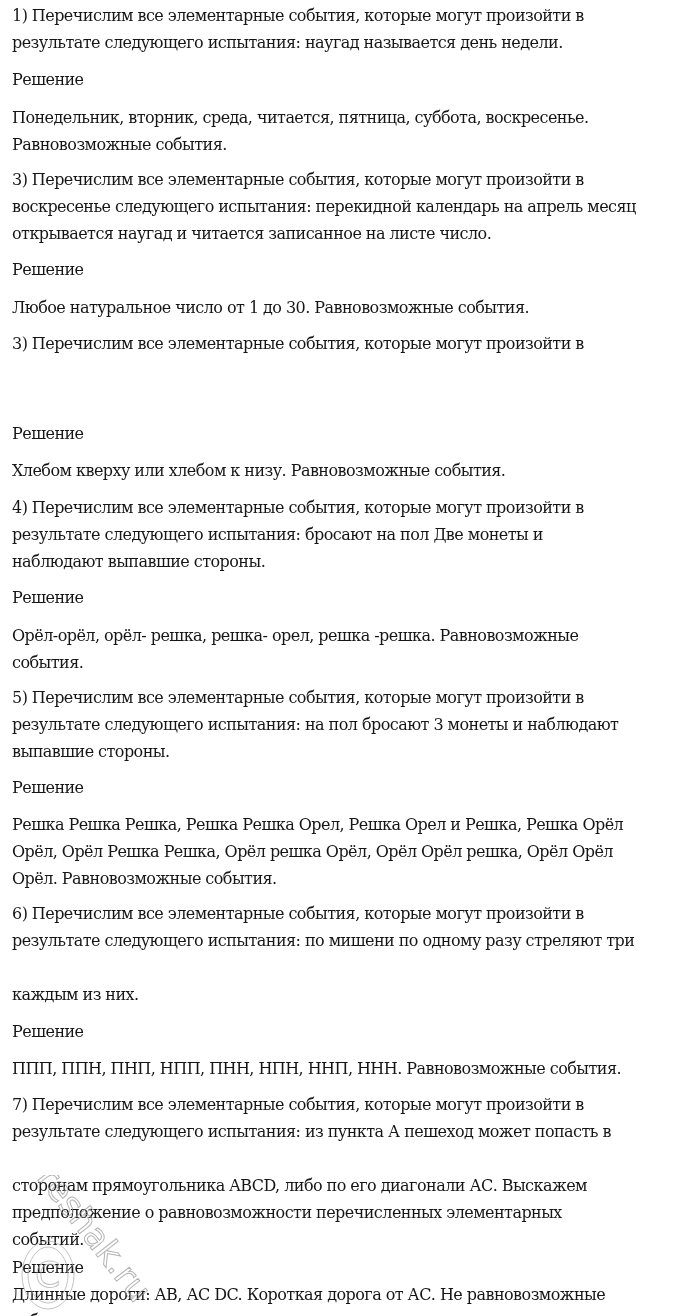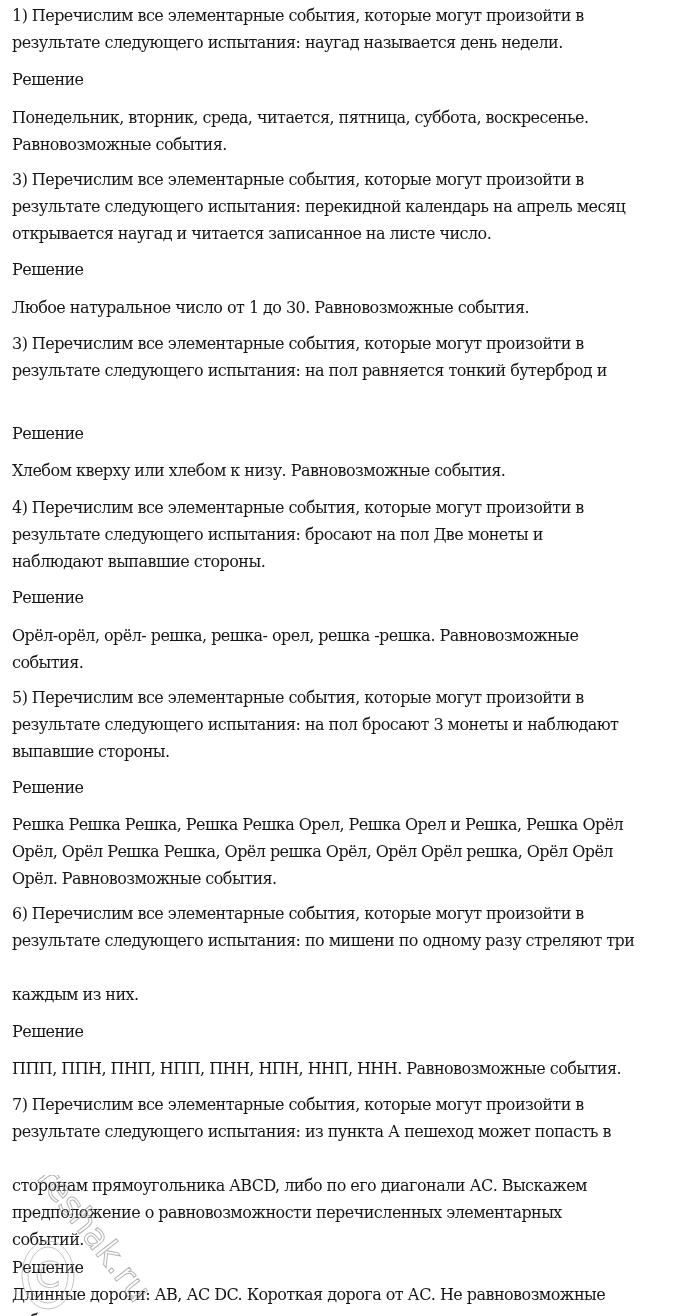--- a/index.html
+++ b/index.html
@@ -22,27 +22,26 @@
 
 <div class="doc">
 
   <div class="line" style="top:6px">1) Перечислим все элементарные события, которые могут произойти в</div>
   <div class="line" style="top:33px">результате следующего испытания: наугад называется день недели.</div>
   <div class="line" style="top:70px">Решение</div>
   <div class="line" style="top:108px">Понедельник, вторник, среда, читается, пятница, суббота, воскресенье.</div>
   <div class="line" style="top:135px">Равновозможные события.</div>
 
   <div class="line" style="top:170px">3) Перечислим все элементарные события, которые могут произойти в</div>
-  <div class="line" style="top:197px">результате следующего испытания: перекидной календарь на апрель месяц</div>
+  <div class="line" style="top:197px">воскресенье следующего испытания: перекидной календарь на апрель месяц</div>
   <div class="line" style="top:224px">открывается наугад и читается записанное на листе число.</div>
   <div class="line" style="top:260px">Решение</div>
   <div class="line" style="top:298px">Любое натуральное число от 1 до 30. Равновозможные события.</div>
 
   <div class="line" style="top:334px">3) Перечислим все элементарные события, которые могут произойти в</div>
-  <div class="line" style="top:361px">результате следующего испытания: на пол равняется тонкий бутерброд и</div>
   <div class="line" style="top:424px">Решение</div>
   <div class="line" style="top:461px">Хлебом кверху или хлебом к низу. Равновозможные события.</div>
 
   <div class="line" style="top:498px">4) Перечислим все элементарные события, которые могут произойти в</div>
   <div class="line" style="top:552px">наблюдают выпавшие стороны.</div>
   <div class="line" style="top:525px">результате следующего испытания: бросают на пол Две монеты и</div>
   <div class="line" style="top:588px">Решение</div>
   <div class="line" style="top:626px">Орёл-орёл, орёл- решка, решка- орел, решка -решка. Равновозможные</div>
   <div class="line" style="top:653px">события.</div>
 

